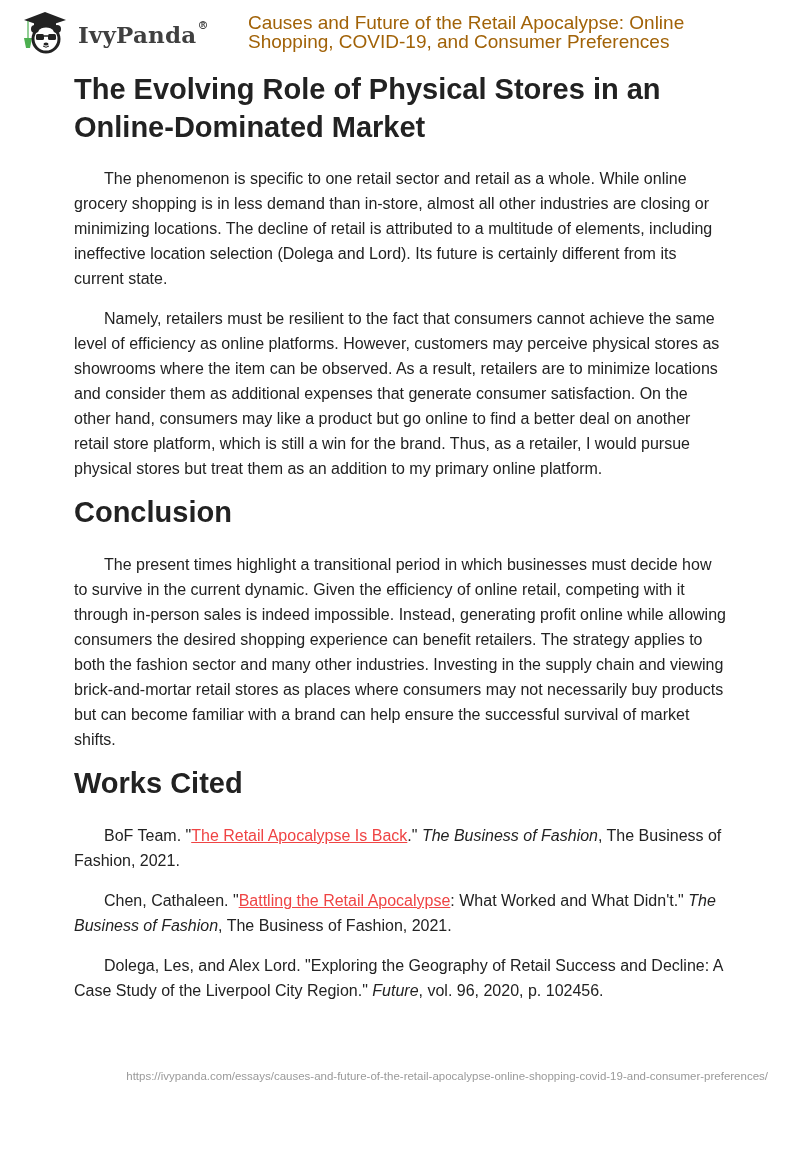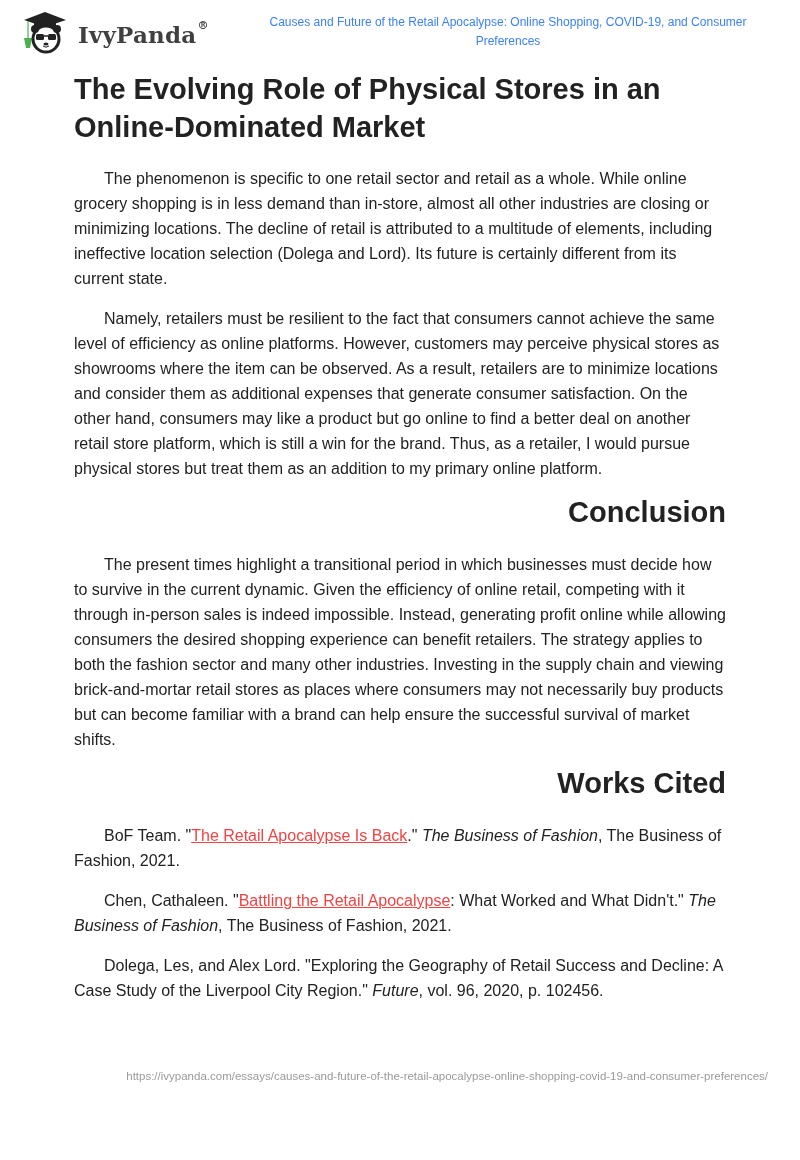--- a/index.html
+++ b/index.html
@@ -4,25 +4,25 @@
   <style>
     html, body { margin: 0; padding: 0; background: #ffffff; }
     body { width: 800px; height: 1160px; position: relative; overflow: hidden;
            font-family: "Liberation Sans", sans-serif; color: #222222; }
     .header { position: absolute; left: 0; top: 0; width: 800px; height: 60px; }
     .logo { position: absolute; left: 18px; top: 8px; display: flex; align-items: center; }
     .logo-mark { width: 54px; height: 46px; position: relative; }
     .logo-text { font-family: "DejaVu Serif", serif; font-weight: bold; font-size: 23px;
                  color: #404040; margin-left: 6px; margin-top: 6px; letter-spacing: 0.2px; }
     .logo-text sup { font-size: 11px; vertical-align: top; position: relative; top: -2px; margin-left: 1px; }
-    .doc-title { position: absolute; right: 32px; top: 13px; width: 520px; text-align: center;
-                 font-size: 12px; line-height: 19px; color: #3b82f6; }
+    .doc-title { position: absolute; right: 32px; top: 13px; width: 520px; text-align: left;
+                 font-size: 19px; line-height: 19px; color: #a16207; }
     .content { position: absolute; left: 74px; top: 70px; width: 652px; }
     h1 { font-size: 29px; line-height: 38px; font-weight: bold; margin: 0 0 20px 0; color: #222; }
-    h2 { font-size: 29px; line-height: 36px; font-weight: bold; margin: 0 0 22px 0; color: #222; text-align: right; }
+    h2 { font-size: 29px; line-height: 36px; font-weight: bold; margin: 0 0 22px 0; color: #222; }
     p { font-size: 16px; line-height: 25px; margin: 6px 0 15px 0; text-indent: 30px; color: #222; }
     p.last { margin-bottom: 13px; }
     a.cite-link { color: #ef4444; text-decoration: underline; }
     em { font-style: italic; }
     .footer-url { position: absolute; right: 32px; top: 1070px; font-size: 11.5px; color: #9a9a9a; }
   </style>
 </head>
 <body>
 
 <div class="header">

